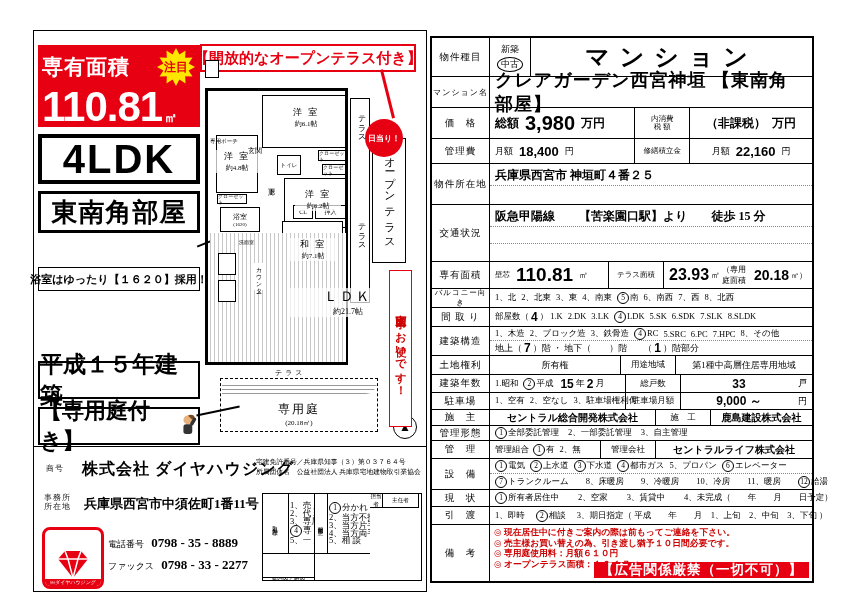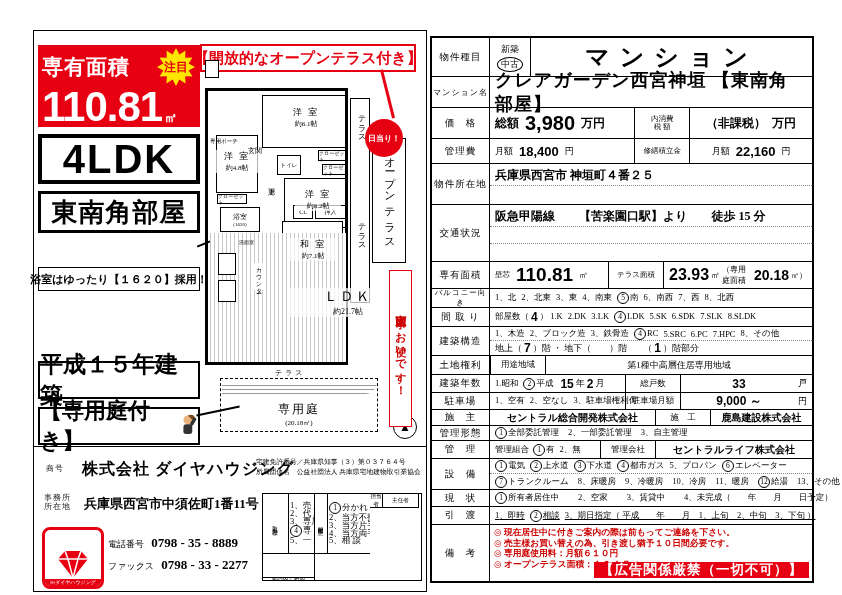--- a/index.html
+++ b/index.html
@@ -437,20 +437,21 @@
           <span>）階 ・ 地下（　　）階</span>
           <span style="margin-left:14px;">（</span>
           <span class="big" style="font-size:12px;">1</span>
           <span>）階部分</span>
         </div>
       </div>
     </div>
 
     <div class="row" style="height:18px;">
       <div class="lbl">土地権利</div>
+      <div class="cell center" style="flex:0 0 120px;">所有権</div>
       <div class="l2">用途地域</div>
       <div class="cell center">第1種中高層住居専用地域</div>
     </div>
 
     <div class="row" style="height:17px;">
       <div class="lbl">建築年数</div>
       <div class="cell" style="flex:0 0 125px;gap:2px;">
         <span><span class="opt"><span class="num">1</span>.昭和</span><span class="opt"><span class="num circ">2</span>平成</span></span>
         <span class="big" style="font-size:12px;">15</span>
         <span>年</span>
@@ -508,21 +509,21 @@
       <div class="lbl">設　備</div>
       <div class="col">
         <div class="dotline" style="gap:0;">
             <span class="opt"><span class="num circ">1</span>電気</span>
             <span class="opt"><span class="num circ">2</span>上水道</span>
             <span class="opt"><span class="num circ">3</span>下水道</span>
             <span class="opt"><span class="num circ">4</span>都市ガス</span>
             <span class="opt"><span class="num">5</span>、プロパン</span>
             <span class="opt"><span class="num circ">6</span>エレベーター</span>
           </div>
-        <div class="dotline" style="gap:4px;">
+        <div class="dotline" style="gap:12px;">
             <span class="opt"><span class="num circ">7</span>トランクルーム</span>
             <span class="opt"><span class="num">8</span>、床暖房</span>
             <span class="opt"><span class="num">9</span>、冷暖房</span>
             <span class="opt"><span class="num">10</span>、冷房</span>
             <span class="opt"><span class="num">11</span>、暖房</span>
             <span class="opt"><span class="num circ">12</span>給湯</span>
             <span class="opt"><span class="num">13</span>、その他</span>
           </div>
       </div>
     </div>
@@ -532,21 +533,21 @@
       <div class="cell" style="gap:14px;font-family:Liberation Serif, serif;">
           <span class="opt"><span class="num circ">1</span>所有者居住中</span>
           <span class="opt"><span class="num">2</span>、空家</span>
           <span class="opt"><span class="num">3</span>、賃貸中</span>
           <span class="opt"><span class="num">4</span>、未完成（　　年　　月　　日予定）</span>
         </div>
     </div>
 
     <div class="row" style="height:17px;">
       <div class="lbl">引　渡</div>
-      <div class="cell" style="gap:0;text-decoration:underline;">
+      <div class="cell" style="gap:6px;">
           <span class="opt"><span class="num">1</span>、即時</span>
           <span class="opt"><span class="num circ">2</span>相談</span>
           <span class="opt"><span class="num">3</span>、期日指定（ 平成　　年　　月　1、上旬　2、中旬　3、下旬 ）</span>
         </div>
     </div>
 
     <div class="row" style="height:56px;">
       <div class="lbl">備　考</div>
       <div class="notes">
         <div>◎ 現在居住中に付きご案内の際は前もってご連絡を下さい。</div>

